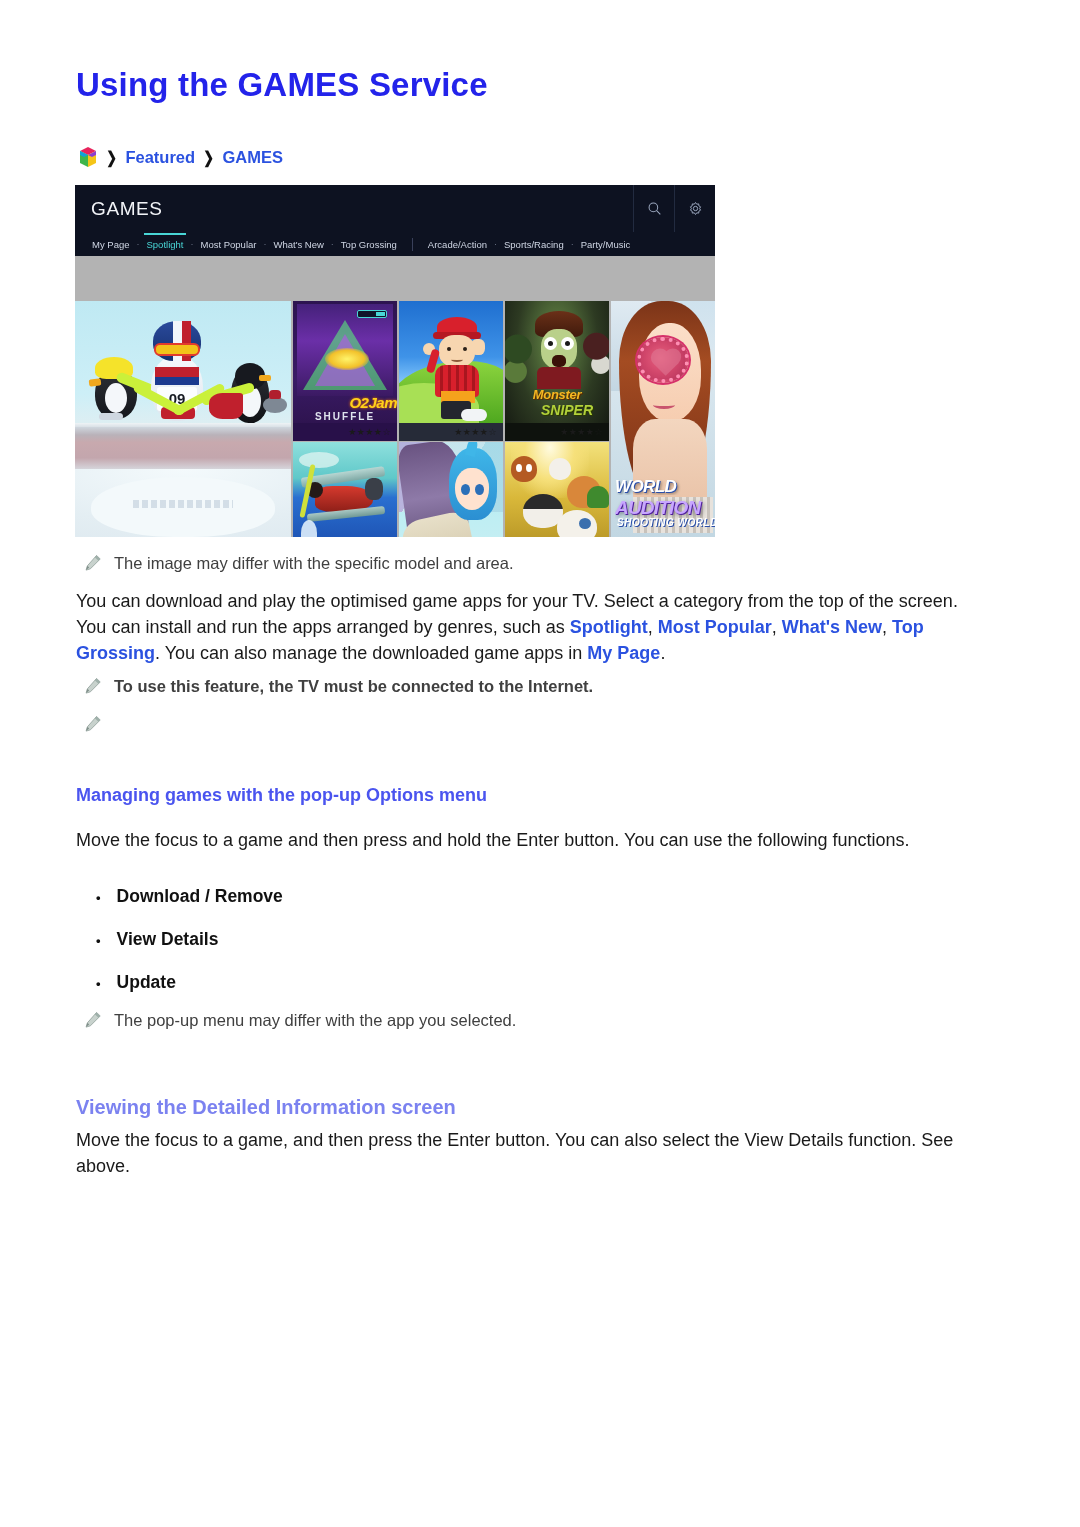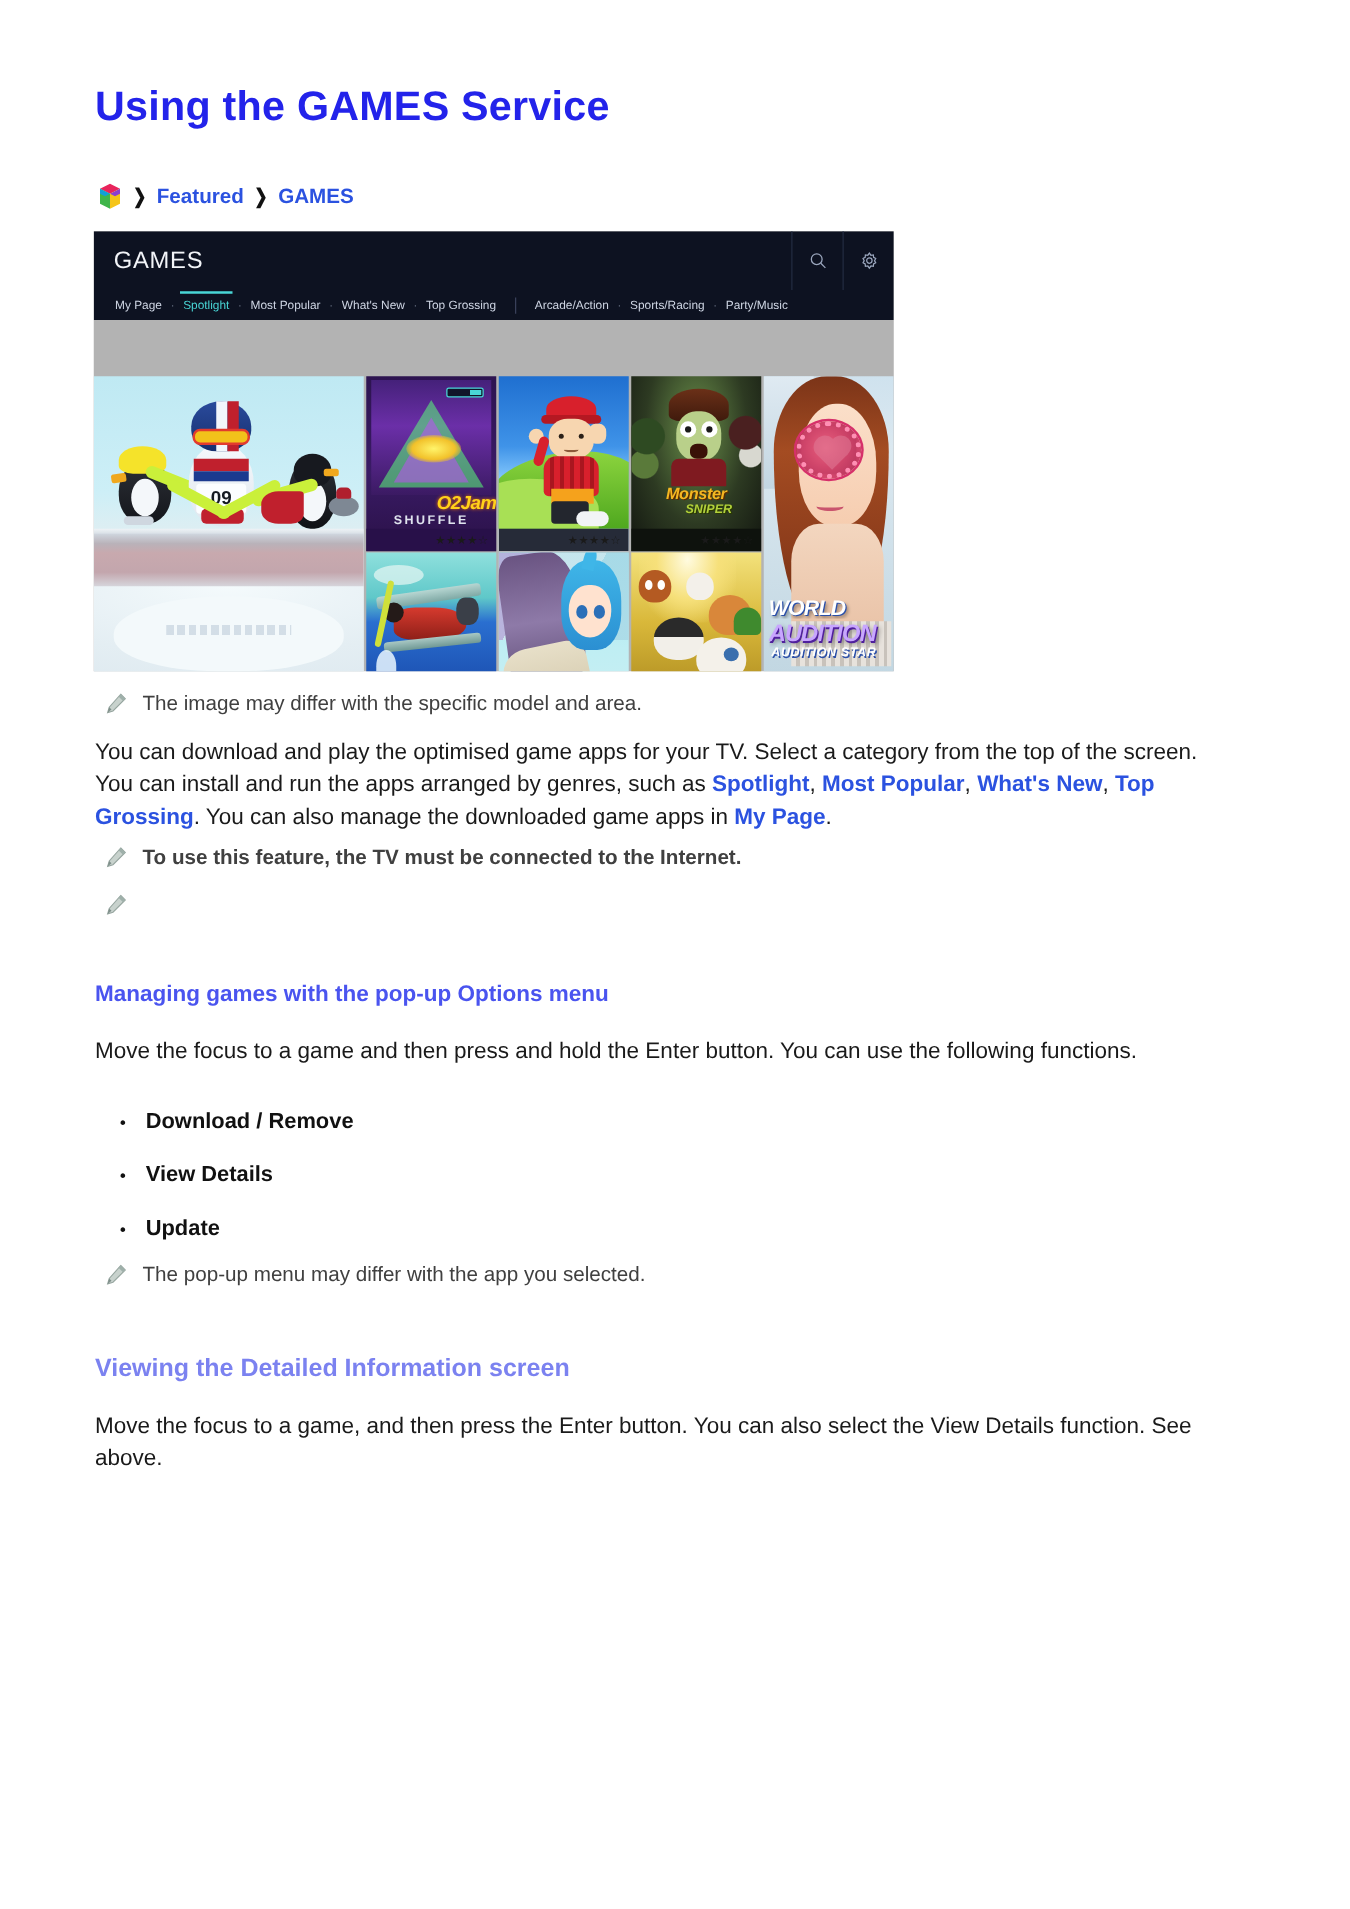--- a/index.html
+++ b/index.html
@@ -245,21 +245,21 @@
   }
   .mon-logo {
     position: absolute; left: 0; right: 0; top: 86px;
     text-align: center; font-size: 13px; font-weight: bold;
     color: #f5b721; font-style: italic;
     text-shadow: 1px 1px 0 #5a2b00;
     letter-spacing: -0.3px;
   }
   .mon-sub {
     position: absolute; left: 0; right: 0; top: 101px;
-    text-align: center; font-size: 10px; font-weight: bold;
+    text-align: center; font-size: 14px; font-weight: bold;
     color: #b2d13a; font-style: italic;
     text-shadow: 1px 1px 0 #2b3a00;
     padding-left: 20px;
   }
   .mon-bottom {
     position: absolute; left: 0; bottom: 0; width: 104px; height: 18px;
     background: #0e120d;
   }
 
   .tile-girl {
@@ -423,20 +423,21 @@
     color: #4a54ef;
     white-space: nowrap;
   }
   .h3 {
     position: absolute;
     left: 76px;
     font-size: 20px;
     font-weight: bold;
     color: #7b82f0;
     white-space: nowrap;
+    margin-top: 12px;
   }
   .bullets { position: absolute; left: 96px; }
   .bullet {
     display: flex; align-items: baseline; gap: 16px;
     font-size: 17.5px; font-weight: bold; color: #111;
     margin-bottom: 22px;
   }
   .bullet .dot { font-size: 13px; line-height: 1; }
 </style>
 </head>
@@ -606,21 +607,21 @@
         <div class="girl-hair"></div>
         <div class="girl-face"></div>
         <div class="girl-glasses">
           <div class="girl-heart"></div>
         </div>
         <div class="girl-smile"></div>
         <div style="position:absolute;left:22px;top:118px;width:74px;height:100px;background:linear-gradient(#f3d6bf,#e8c0a4);border-radius:30% 30% 10% 10%;"></div>
         <div style="position:absolute;left:22px;top:196px;width:80px;height:36px;background:repeating-linear-gradient(90deg,#e7e2dc 0 4px,#c8c2bb 4px 7px);"></div>
         <div class="girl-logo">WORLD</div>
         <div class="girl-logo2">AUDITION</div>
-        <div class="girl-logo3">AUDITION STAR</div>
+        <div class="girl-logo3">SHOOTING WORLD</div>
         <div class="stars dim">★★★★☆</div>
       </div>
 
       <div class="tile tile-plane">
         <div style="position:absolute;left:6px;top:10px;width:40px;height:16px;background:#e8f6f4;border-radius:50%;opacity:.7;"></div>
         <div class="plane-wing"></div>
         <div class="plane-body"></div>
         <div style="position:absolute;left:14px;top:68px;width:78px;height:8px;background:linear-gradient(#a9c8c4,#6f9894);transform:rotate(-6deg);border-radius:3px;"></div>
         <div class="plane-prop"></div>
         <div class="plane-blade"></div>

